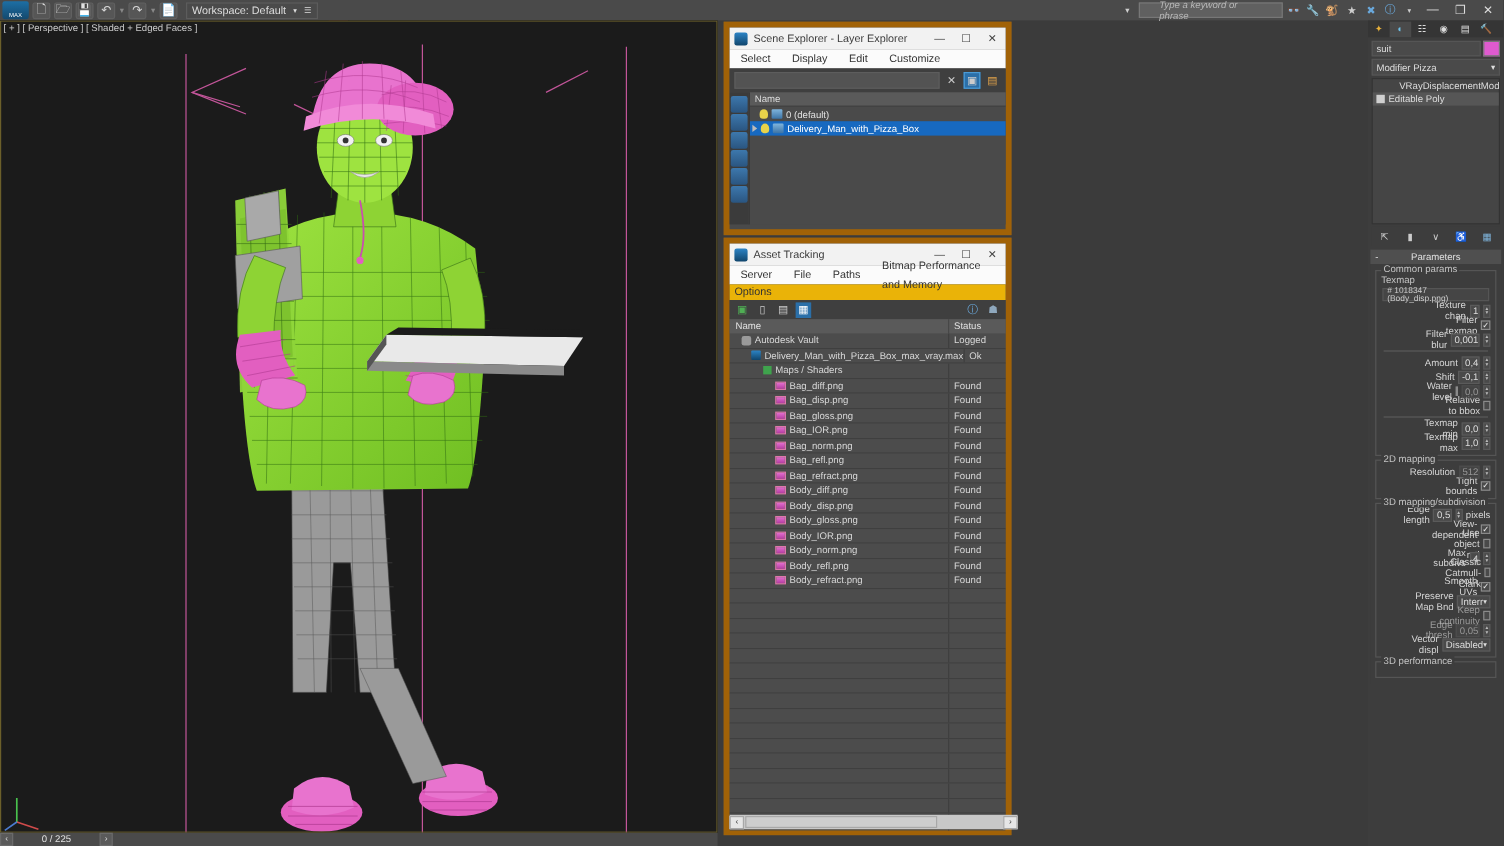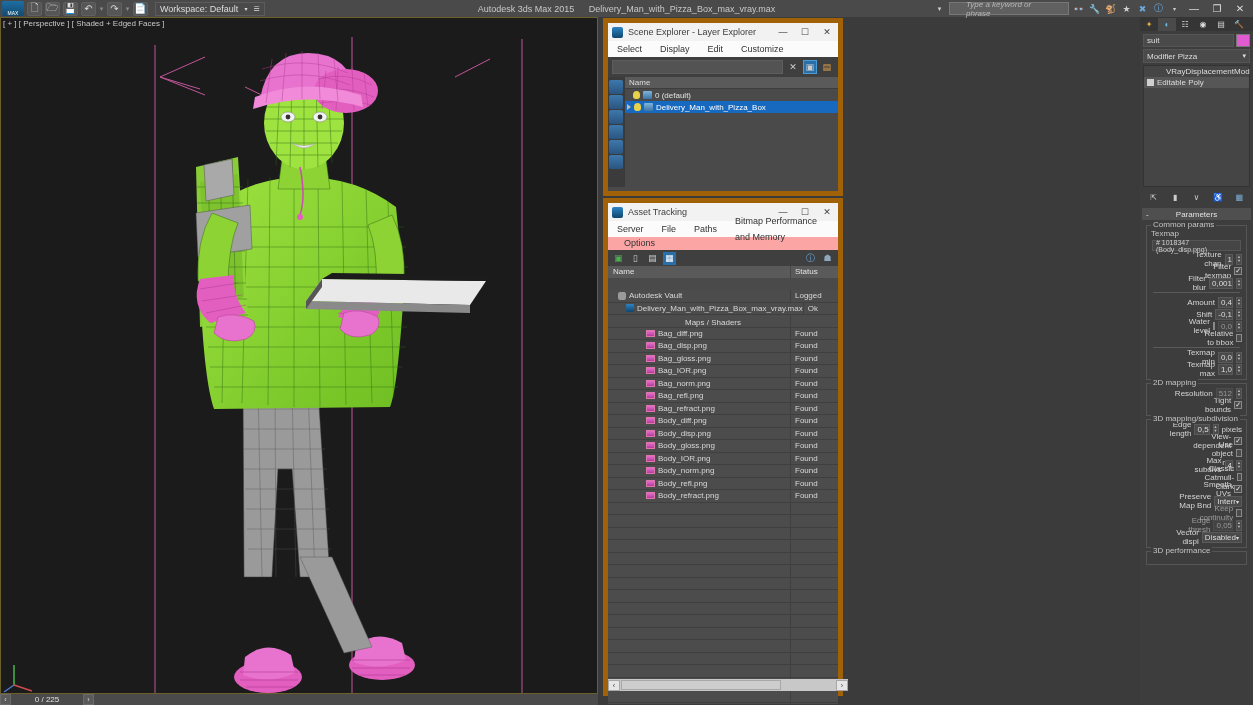--- a/index.html
+++ b/index.html
@@ -80,37 +80,37 @@
   .stack{ width:9px;height:8px;background:linear-gradient(#7fb4dc,#3c74a6); border-radius:1px;}
   .tri{ width:0;height:0;border-left:4px solid #bbb;border-top:3px solid transparent;border-bottom:3px solid transparent;}
   .se-foot{ height:18px; background:#f0f0f0; display:flex; align-items:center; gap:3px; padding:0 3px;
      color:#333; font-size:9px; }
   .se-foot .combo{ width:95px; height:14px; background:#fff; border:1px solid #bbb; padding-left:3px;
      display:flex; align-items:center;}
   .se-foot .fq{ width:14px;height:14px;background:#3d78ad;border-radius:2px; }
 
   
   #asset-tracking{ left:603px; top:198px; width:240px; height:498px; background:#4a4a4a; }
-  .at-menu2{ height:13px; background:#fca5a5; color:#333; font-size:9px; padding-left:16px; line-height:13px;}
+  .at-menu2{ height:13px; background:#eab308; color:#333; font-size:9px; padding-left:4px; line-height:13px;}
   .at-toolbar{ height:16px; background:#3f3f3f; display:flex; align-items:center; gap:4px; padding:0 4px;}
   .at-tool{ width:13px;height:13px;display:flex;align-items:center;justify-content:center;font-size:9px;}
   .at-head{ height:12px; background:#5a5a5a; display:flex; font-size:8px; color:#e2e2e2; }
   .at-head .c1{ flex:1; padding-left:5px; line-height:12px; }
   .at-head .c2{ width:48px; padding-left:4px; line-height:12px; border-left:1px solid #474747;}
-  .at-rows{ height:414px; overflow:hidden;margin-top:12px; }
+  .at-rows{ height:414px; overflow:hidden; }
   .at-row{ height:12.5px; display:flex; font-size:8px; color:#d8d8d8;
      border-bottom:1px solid #3f3f3f; background:#4c4c4c; }
   .at-row .n{ flex:1; display:flex; align-items:center; gap:3px; }
   .at-row .s{ width:48px; padding-left:4px; line-height:12.5px; border-left:1px solid #3f3f3f;}
   .ico-vault{ width:8px;height:8px;background:#9a9a9a;border-radius:2px; }
   .ico-max{ width:8px;height:8px;background:linear-gradient(#2c84c6,#10456c);border-radius:1px;}
   .ico-maps{ width:7px;height:7px;background:#3fa34d; }
   .ico-png{ width:9px;height:7px;background:linear-gradient(#e46fd0,#b33ba0); border:1px solid #d7a; }
   .ind1{ padding-left:10px; } .ind2{ padding-left:18px; }
-  .ind3{ padding-left:28px;flex-direction:column; } .ind4{ padding-left:38px; }
+  .ind3{ padding-left:28px; } .ind4{ padding-left:38px; }
   .at-scroll{ position:absolute; left:0; bottom:0; width:240px; height:12px; background:#c8c8c8;
      display:flex; align-items:center; }
   .at-scroll .ar{ width:12px;height:11px;background:#e6e6e6;border:1px solid #a8a8a8;
      display:flex;align-items:center;justify-content:center;font-size:7px;color:#444;}
   .at-scroll .thumb{ height:10px; background:#cdcdcd; border:1px solid #a8a8a8; margin:0 1px;}
 
   
   #select-from-scene{ left:847px; top:15px; width:291px; height:684px;
      background:#3b3b3b; border:1px solid #222; }
   .sfs-title{ height:17px; background:#3b3b3b; display:flex; align-items:center; padding-left:5px;
@@ -211,24 +211,20 @@
       <div class="qsep">▾</div>
       <div class="qicon">↷</div>
       <div class="qsep">▾</div>
       <div class="qicon">📄</div>
       <div class="wsbox">
         <span>Workspace: Default</span>
         <span style="font-size:6px">▾</span>
         <span style="font-size:7px">☰</span>
       </div>
     </div>
-    <div class="title-center">
-      <span>Autodesk 3ds Max  2015</span>
-      <span>Delivery_Man_with_Pizza_Box_max_vray.max</span>
-    </div>
     <div class="tb-right">
       <span class="ticon" style="font-size:7px">▾</span>
       <div class="searchbox">
         <span>Type a keyword or phrase</span>
       </div>
       <span class="ticon">👓</span>
       <span class="ticon">🔧</span>
       <span class="ticon">🐒</span>
       <span class="ticon">★</span>
       <span class="ticon" style="color:#6aa9dd">✖</span>

